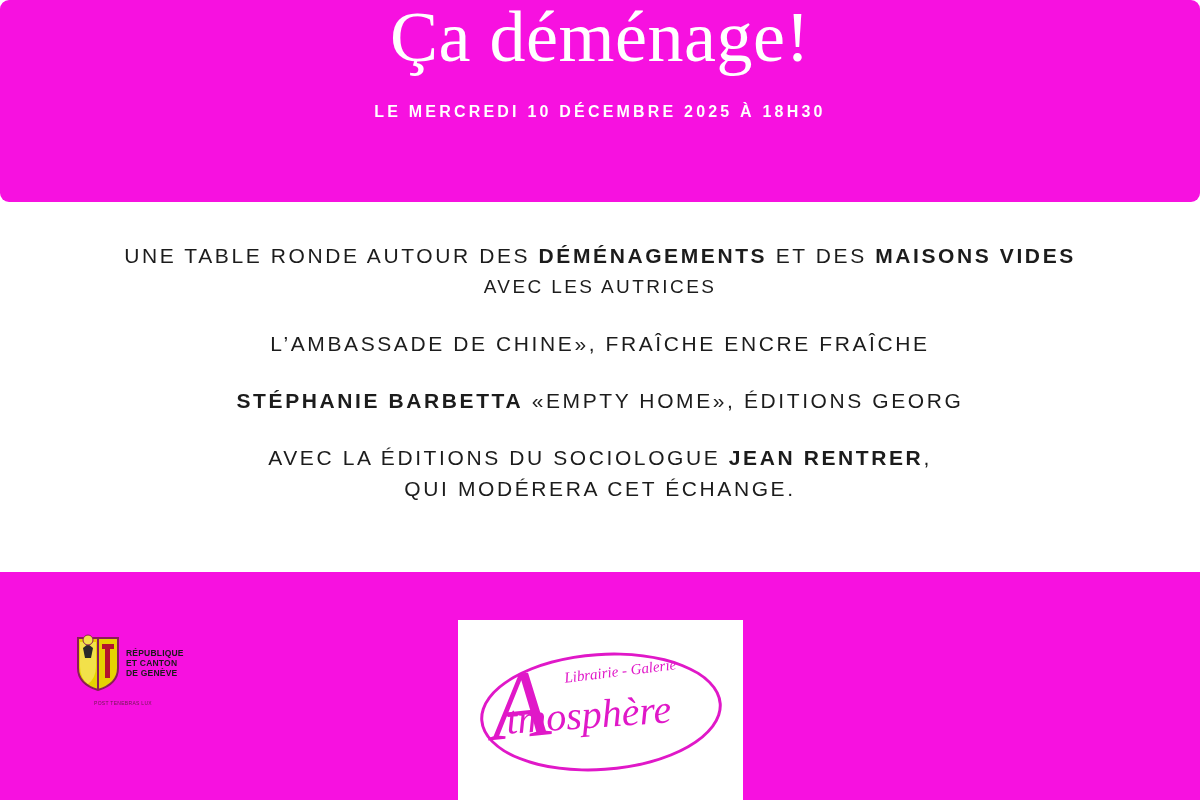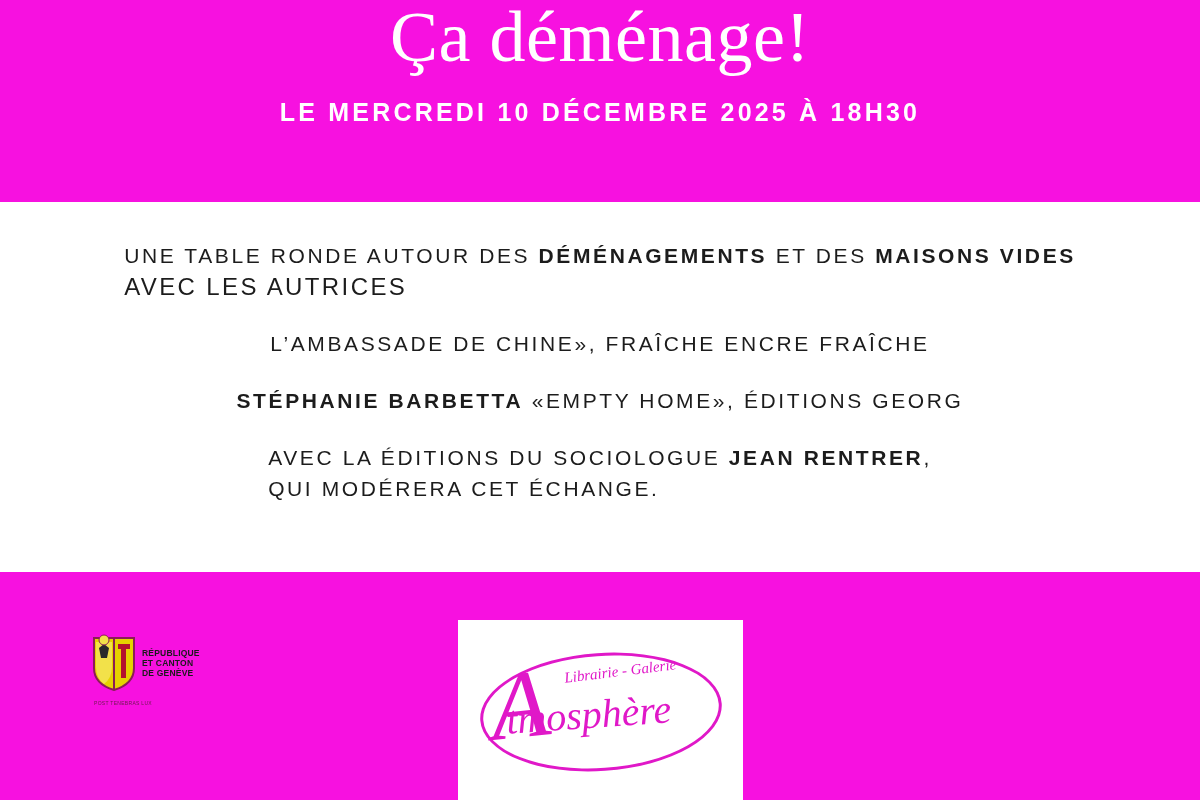--- a/index.html
+++ b/index.html
@@ -24,75 +24,76 @@
   
   .band-top {
     background: #f711e0;
     height: 202px;
     box-sizing: border-box;
     padding-top: 0px;
     display: flex;
     flex-direction: column;
     justify-content: flex-start;
     overflow: hidden;
+    border-radius: 9px;
   }
   .poster-title {
     font-family: "Liberation Serif", serif;
     color: #ffffff;
     font-size: 72px;
     line-height: 86px;
     font-weight: 400;
     letter-spacing: 0.5px;
     margin-top: -6px;
     text-align: center;
     white-space: nowrap;
   }
   .event-line {
     color: #ffffff;
     font-weight: bold;
-    font-size: 25px;
+    font-size: 16px;
     letter-spacing: 3.2px;
     text-align: center;
     white-space: nowrap;
     line-height: 32px;
   }
   .event-line.first { margin-top: 16px; }
   .event-line.second { margin-top: 3px; }
 
   
   .band-middle {
     background: #ffffff;
     flex: 1 1 auto;
     box-sizing: border-box;
     padding-top: 38px;
     display: flex;
     flex-direction: column;
     align-items: center;
   }
   .body-block {
-    text-align: left;
+    text-align: center;
     color: #1c1c1c;
     letter-spacing: 2.6px;
     font-size: 21px;
     line-height: 31px;
   }
   .body-block + .body-block { margin-top: 26px; }
   .body-block .strong { font-weight: bold; letter-spacing: 2.6px; }
   .line { display: block; white-space: nowrap; }
-  .sub { font-size: 24px; letter-spacing: 2.4px; }
+  .sub { font-size: 19px; letter-spacing: 2.4px; }
 
   
   .band-bottom {
     background: #f711e0;
     height: 228px;
     position: relative;
   }
   .crest {
     position: absolute;
-    left: 92px;
+    left: 76px;
     top: 62px;
     display: flex;
     align-items: center;
     gap: 6px;
   }
   .crest-shield {
     width: 44px;
     height: 58px;
     position: relative;
   }

